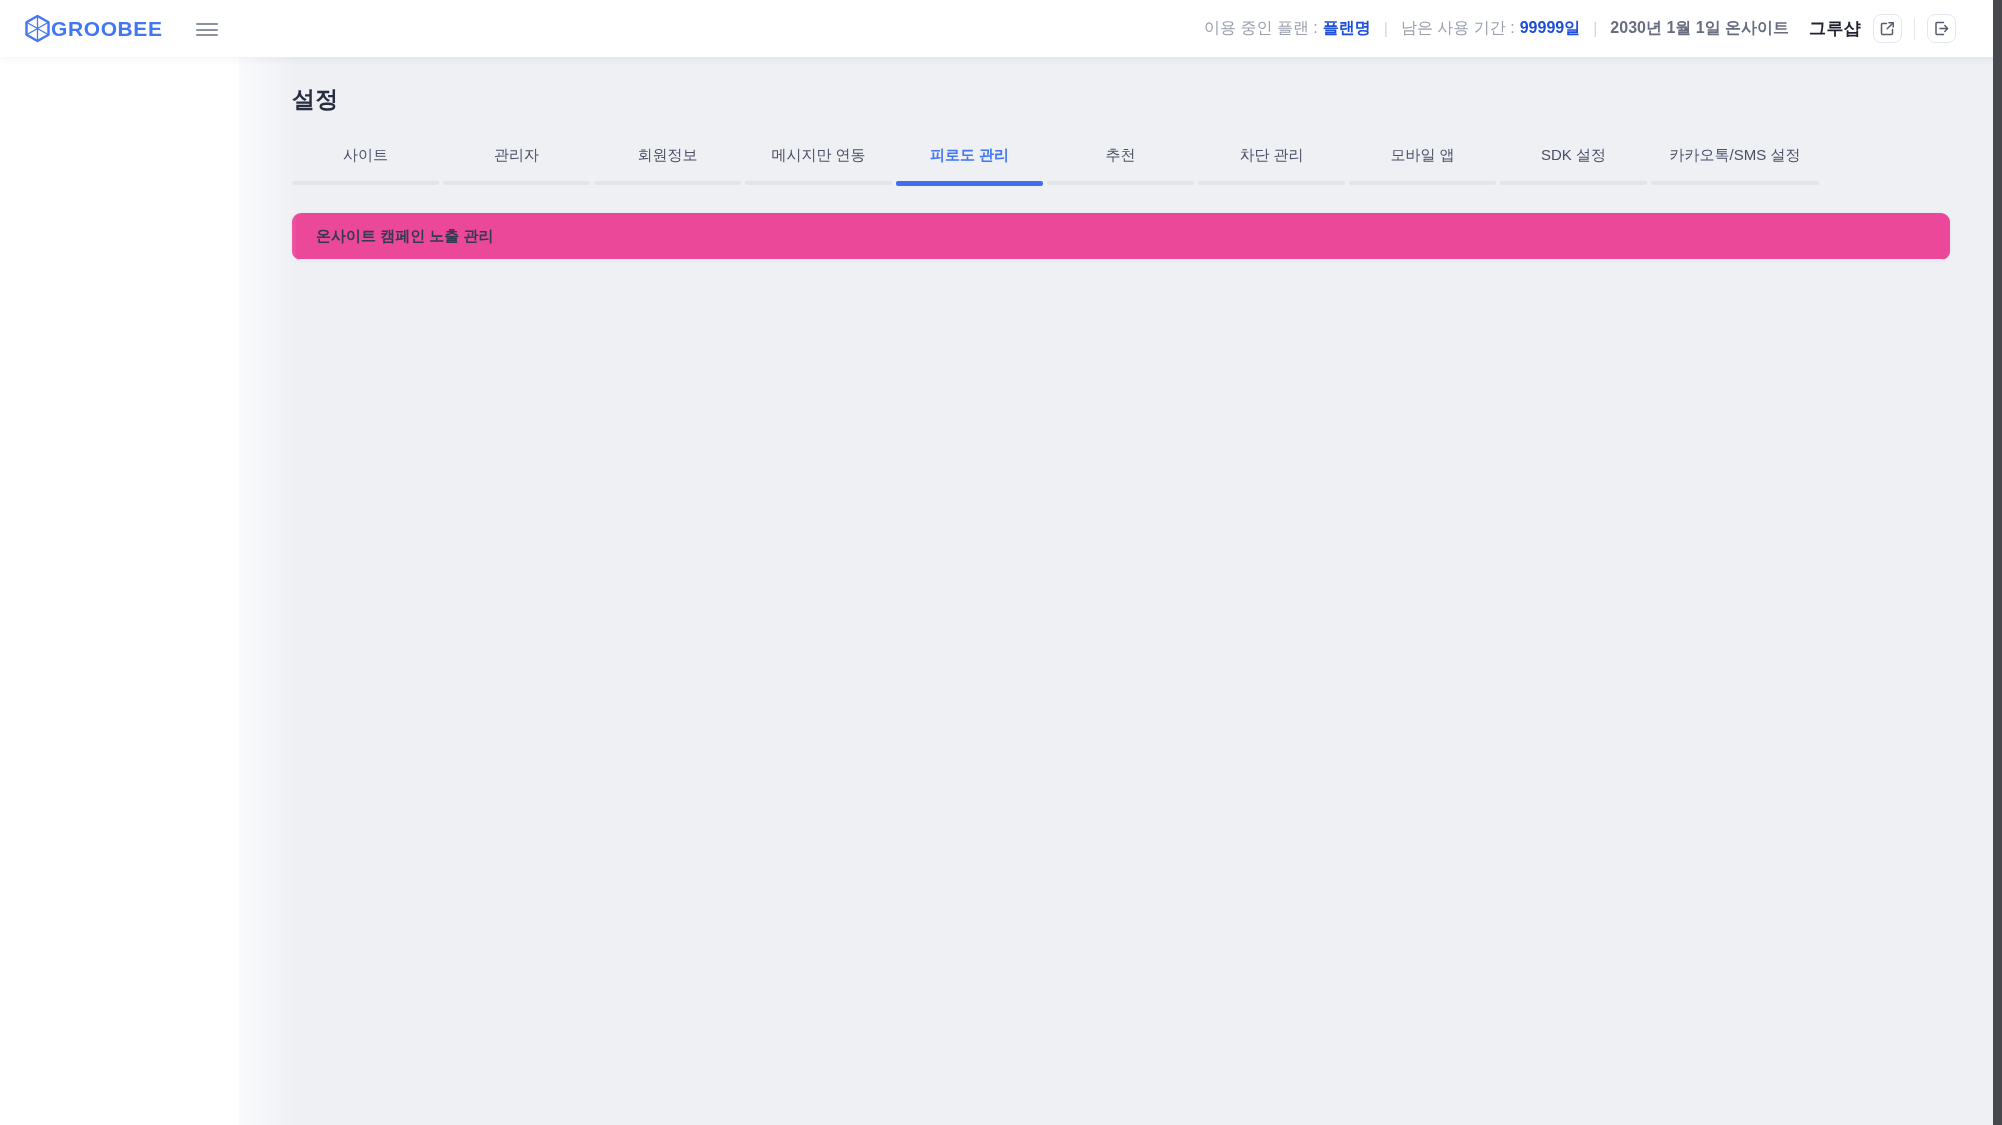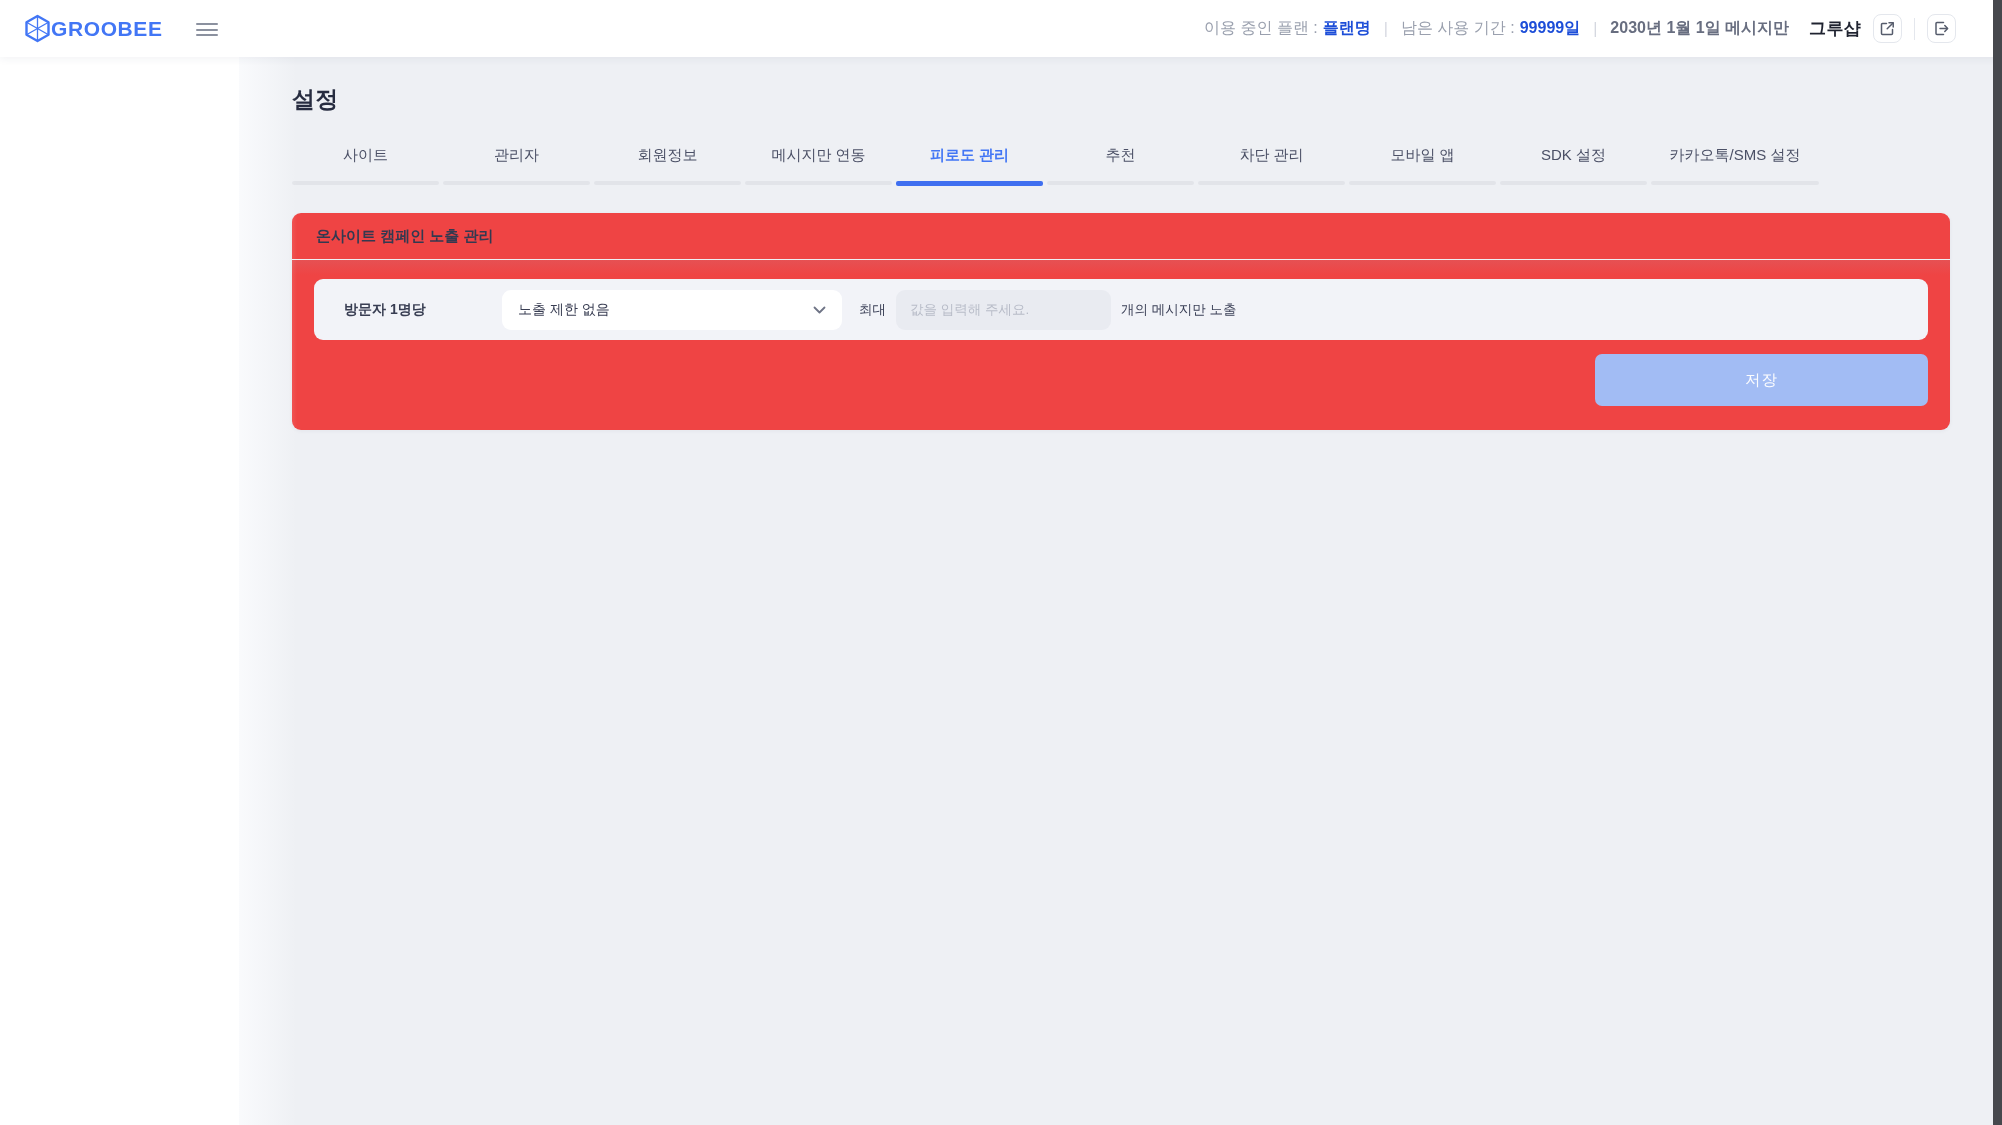--- a/index.html
+++ b/index.html
@@ -68,21 +68,21 @@
   .tabs { display: flex; margin-top: 31px; gap: 4px; }
   .tab { width: 147px; cursor: pointer; text-align: center; }
   .tab.wide { width: 168px; }
   .tab-label { display: block; font-size: 15px; color: #4b5066; padding-bottom: 16px; white-space: nowrap; }
   .tab-underline { height: 4px; border-radius: 2px; background: #e2e4e9; }
   .tab.active .tab-label { color: #4276f5; font-weight: 700; }
   .tab.active .tab-underline { height: 5px; background: #3f6ff0; }
 
   
   .card {
-    margin-top: 27px; width: 1658px; background: #ef4444; border-radius: 9px;
+    margin-top: 27px; width: 1658px; background: #ec4899; border-radius: 9px;
     box-shadow: 0 1px 4px rgba(30,40,70,0.05);
     overflow: hidden;
   }
   .card-header {
     height: 47px; display: flex; align-items: center; padding-left: 24px;
     font-size: 15px; font-weight: 700; color: #333950;
     border-bottom: 1px solid #eef0f3;
   }
   .card-body { padding: 19px 22px 24px 22px; position: relative; }
   .card-body::before {
@@ -147,21 +147,21 @@
       <span class="seg">
         <span>이용 중인 플랜 :</span>
         <b>플랜명</b>
       </span>
       <span class="bar">|</span>
       <span class="seg">
         <span>남은 사용 기간 :</span>
         <b>99999일</b>
       </span>
       <span class="bar">|</span>
-      <span class="expiry">2030년 1월 1일 메시지만</span>
+      <span class="expiry">2030년 1월 1일 온사이트</span>
     </div>
     <span class="shop-name">그루샵</span>
 
     <div class="icon-btn">
       <span style="display:flex">
         <svg width="15" height="15" viewBox="0 0 15 15" fill="none" stroke="#565c6c" stroke-width="1.5" stroke-linecap="round" stroke-linejoin="round">
           <path d="M12.5 8.5 V12.5 a1 1 0 0 1 -1 1 H2.5 a1 1 0 0 1 -1 -1 V3.5 a1 1 0 0 1 1 -1 H6.5"></path>
           <path d="M9 1.8 H13.2 V6"></path>
           <line x1="13" y1="2" x2="7.2" y2="7.8"></line>
         </svg>
@@ -226,34 +226,15 @@
           <div class="tab-underline"></div>
         </div>
         <div class="tab wide">
           <span class="tab-label">카카오톡/SMS 설정</span>
           <div class="tab-underline"></div>
         </div>
       </div>
 
     <div class="card">
       <div class="card-header">온사이트 캠페인 노출 관리</div>
-      <div class="card-body">
-        <div class="fatigue-row">
-          <div class="row-label">방문자 1명당</div>
-          <div class="select-box">
-            <span>노출 제한 없음</span>
-            <span style="display:flex">
-              <svg width="13" height="8" viewBox="0 0 13 8" fill="none" stroke="#6f7486" stroke-width="1.8" stroke-linecap="round" stroke-linejoin="round">
-                <path d="M1.5 1.5 L6.5 6.5 L11.5 1.5"></path>
-              </svg>
-            </span>
-          </div>
-          <span class="max-label">최대</span>
-          <input class="num-input" type="text" placeholder="값을 입력해 주세요." style="">
-          <span class="suffix-label">개의 메시지만 노출</span>
-        </div>
-        <div class="btn-row">
-          <button class="save-btn" disabled="">저장</button>
-        </div>
-      </div>
     </div>
   </div>
 </div>
 
 </body></html>

